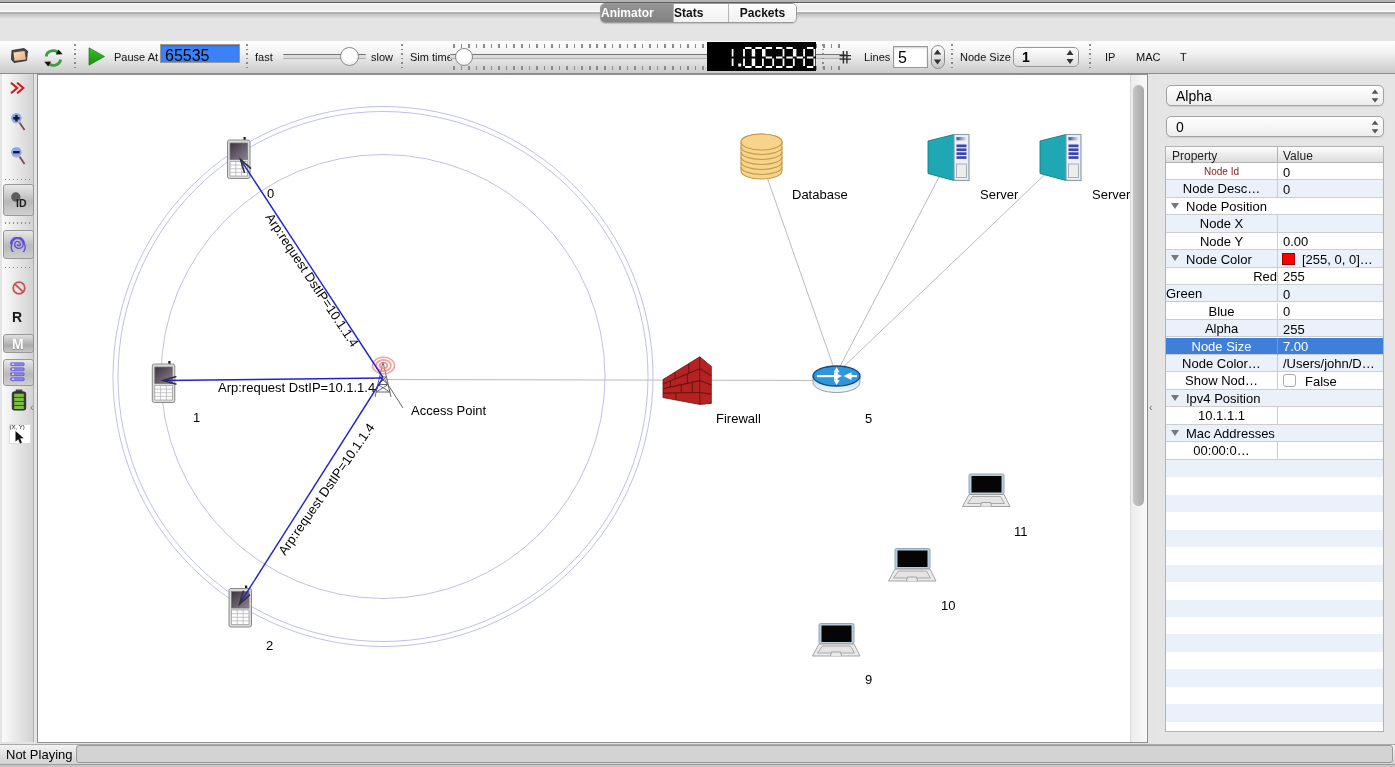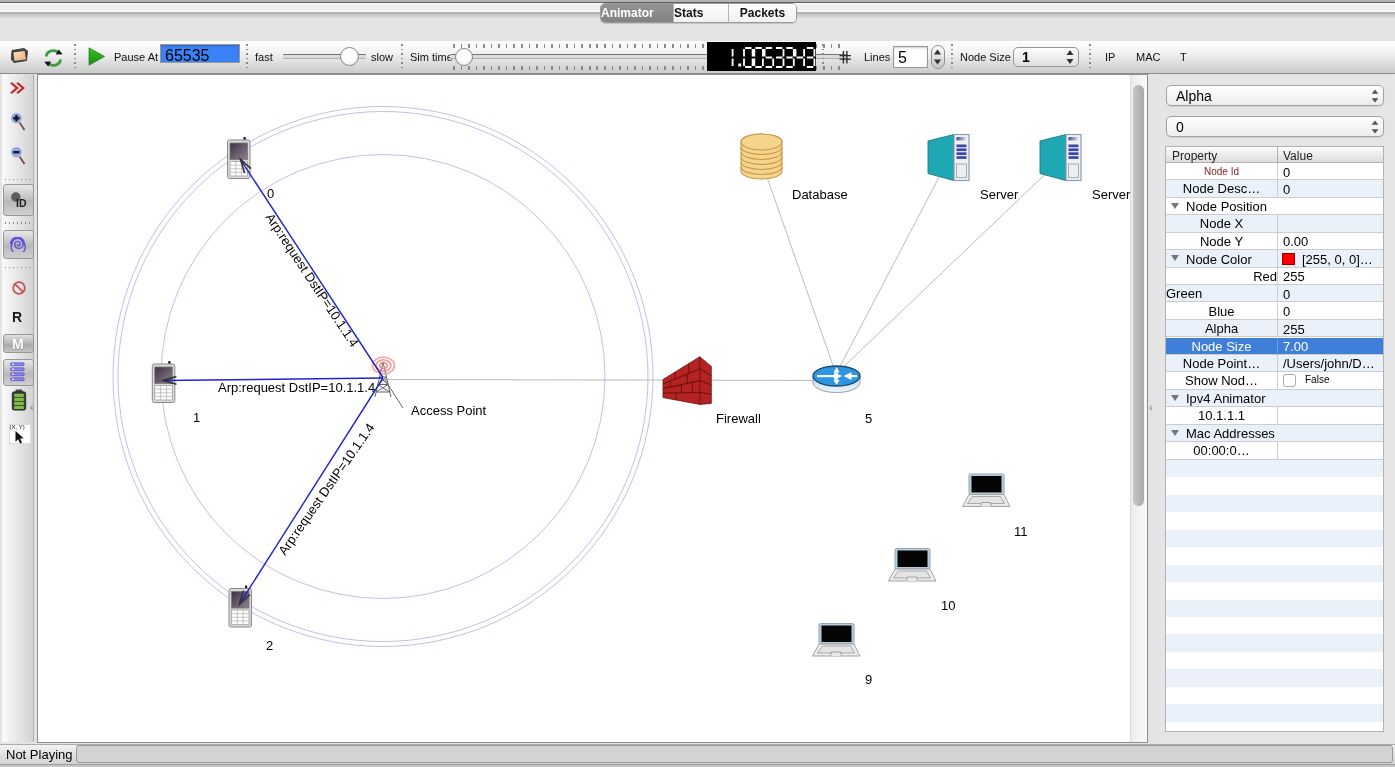--- a/index.html
+++ b/index.html
@@ -411,31 +411,31 @@
 <div class="abs" style="left:1283px;top:304.1px;font-size:13px;color:#000">0</div>
 <div class="abs" style="left:1166px;top:320.0px;width:217px;height:17.4px;background:#eaf1fb;border-bottom:1px solid #cdcdcd"></div>
 <div class="abs" style="left:1166px;top:320.0px;width:111px;height:28px;font-size:13px;color:#000;text-align:center;line-height:17.4px">Alpha</div>
 <div class="abs" style="left:1277px;top:320.0px;width:1px;height:17.4px;background:#cdcdcd"></div>
 <div class="abs" style="left:1283px;top:321.5px;font-size:13px;color:#000">255</div>
 <div class="abs" style="left:1166px;top:337.5px;width:217px;height:17.4px;background:#3f7ed9;border-bottom:1px solid #cdcdcd"></div>
 <div class="abs" style="left:1166px;top:337.5px;width:111px;height:17.4px;font-size:13px;color:#fff;text-align:center;line-height:17.4px">Node Size</div>
 <div class="abs" style="left:1277px;top:337.5px;width:1px;height:17.4px;background:#6a9ce0"></div>
 <div class="abs" style="left:1283px;top:339.0px;font-size:13px;color:#fff">7.00</div>
 <div class="abs" style="left:1166px;top:354.9px;width:217px;height:17.4px;background:#eaf1fb;border-bottom:1px solid #cdcdcd"></div>
-<div class="abs" style="left:1166px;top:354.9px;width:111px;height:17.4px;font-size:13px;color:#000;text-align:center;line-height:17.4px">Node Point…</div>
+<div class="abs" style="left:1166px;top:354.9px;width:111px;height:17.4px;font-size:13px;color:#000;text-align:center;line-height:17.4px">Node Color…</div>
 <div class="abs" style="left:1277px;top:354.9px;width:1px;height:17.4px;background:#cdcdcd"></div>
 <div class="abs" style="left:1283px;top:356.4px;font-size:13px;color:#000">/Users/john/D…</div>
 <div class="abs" style="left:1166px;top:372.4px;width:217px;height:17.4px;background:#ffffff;border-bottom:1px solid #cdcdcd"></div>
 <div class="abs" style="left:1166px;top:372.4px;width:111px;height:17.4px;font-size:13px;color:#000;text-align:center;line-height:17.4px">Show Nod…</div>
 <div class="abs" style="left:1277px;top:372.4px;width:1px;height:17.4px;background:#cdcdcd"></div>
 <div class="abs" style="left:1283px;top:374.4px;width:13px;height:13px;background:#fff;border:1px solid #aaa;border-radius:3px"></div>
-<div class="abs" style="left:1305px;top:373.9px;font-size:10px;color:#000">False</div>
+<div class="abs" style="left:1305px;top:373.9px;font-size:13px;color:#000">False</div>
 <div class="abs" style="left:1166px;top:389.9px;width:217px;height:17.4px;background:#eaf1fb;border-bottom:1px solid #cdcdcd"></div>
 <div class="abs" style="left:1171px;top:394.9px;width:0;height:0;border-left:4.5px solid transparent;border-right:4.5px solid transparent;border-top:6px solid #777"></div>
-<div class="abs" style="left:1186px;top:391.4px;font-size:13px;color:#000">Ipv4 Animator</div>
+<div class="abs" style="left:1186px;top:391.4px;font-size:13px;color:#000">Ipv4 Position</div>
 <div class="abs" style="left:1166px;top:407.3px;width:217px;height:17.4px;background:#ffffff;border-bottom:1px solid #cdcdcd"></div>
 <div class="abs" style="left:1166px;top:407.3px;width:111px;height:17.4px;font-size:13px;color:#000;text-align:center;line-height:17.4px">10.1.1.1</div>
 <div class="abs" style="left:1277px;top:407.3px;width:1px;height:17.4px;background:#cdcdcd"></div>
 <div class="abs" style="left:1166px;top:424.8px;width:217px;height:17.4px;background:#eaf1fb;border-bottom:1px solid #cdcdcd"></div>
 <div class="abs" style="left:1171px;top:429.8px;width:0;height:0;border-left:4.5px solid transparent;border-right:4.5px solid transparent;border-top:6px solid #777"></div>
 <div class="abs" style="left:1186px;top:426.2px;font-size:13px;color:#000">Mac Addresses</div>
 <div class="abs" style="left:1166px;top:442.2px;width:217px;height:17.4px;background:#ffffff;border-bottom:1px solid #cdcdcd"></div>
 <div class="abs" style="left:1166px;top:442.2px;width:111px;height:17.4px;font-size:13px;color:#000;text-align:center;line-height:17.4px">00:00:0…</div>
 <div class="abs" style="left:1277px;top:442.2px;width:1px;height:17.4px;background:#cdcdcd"></div>
 <div class="abs" style="left:1166px;top:459.6px;width:217px;height:271.4px;background:repeating-linear-gradient(#eaf1fb 0 17.45px,#ffffff 17.45px 34.90px)"></div>

